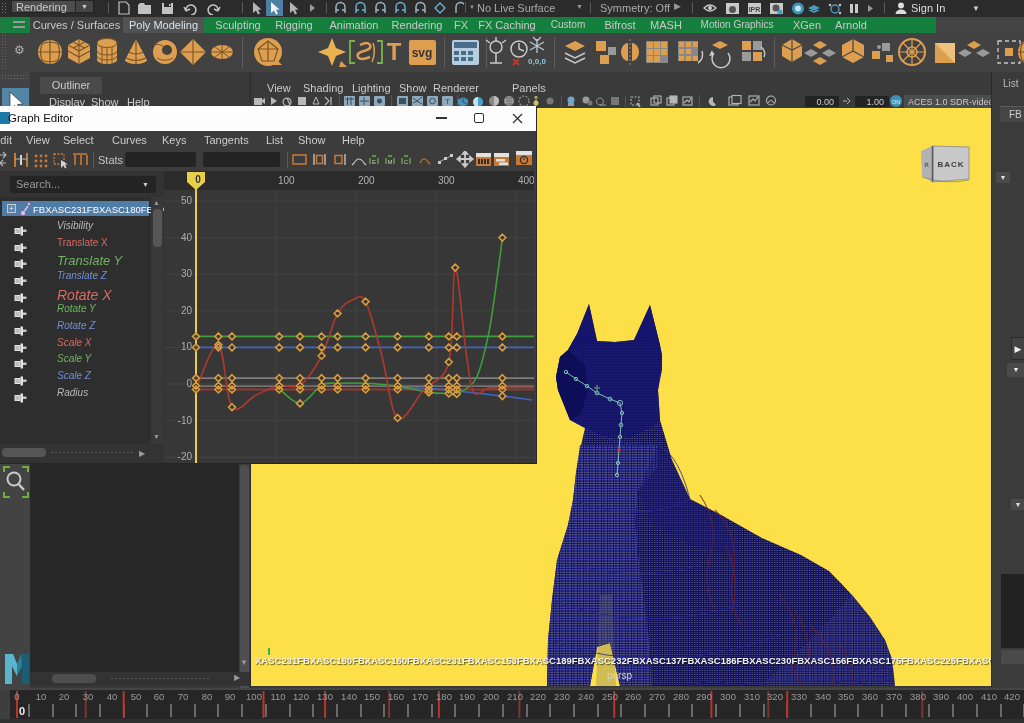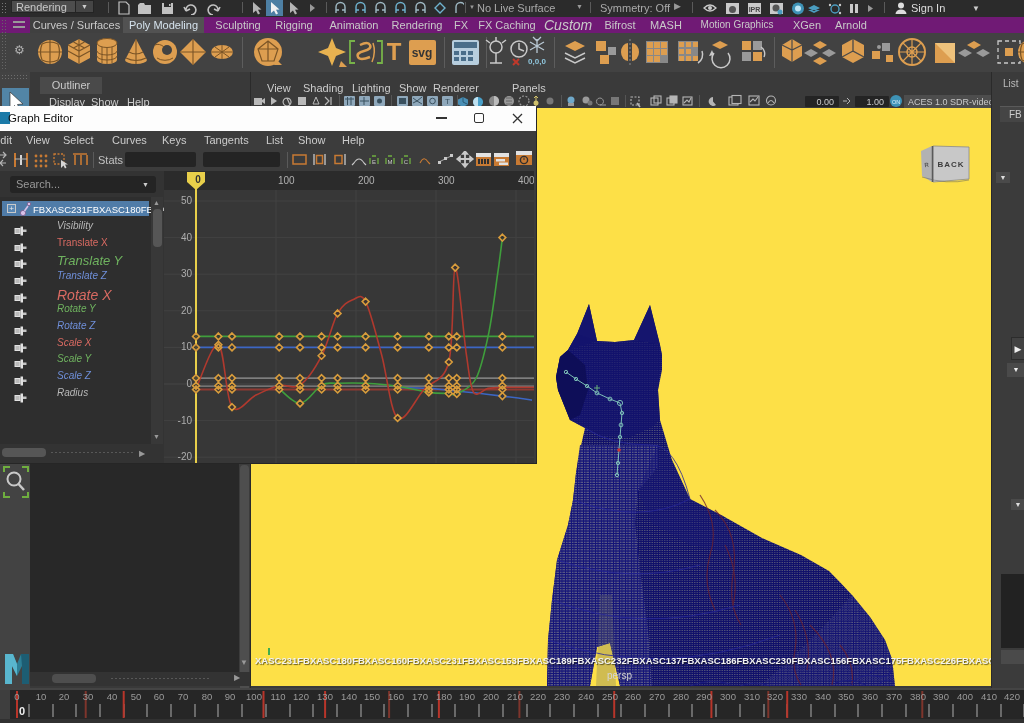--- a/index.html
+++ b/index.html
@@ -85,31 +85,31 @@
     </svg>
     <div class="ab sep" style="left:884px;top:2px;height:11px;"></div>
     <svg class="ab icon" style="left:894px;top:1px;" width="14" height="14" viewBox="0 0 14 14">
         <circle cx="7" cy="4.5" r="3" fill="#ddd"></circle>
         <path d="M1.5 13 a5.5 4.5 0 0 1 11 0 Z" fill="#ddd"></path>
       </svg>
     <div class="ab txt" style="left:911px;top:2px;font-size:11px;color:#ddd;">Sign In</div>
     <div class="ab txt" style="left:972px;top:4px;font-size:8px;color:#ccc;">▼</div>
   </div>
 
-  <div class="ab" id="shelftabs" style="left:0;top:17px;width:1024px;height:16px;background:#701a75;">
+  <div class="ab" id="shelftabs" style="left:0;top:17px;width:936px;height:16px;background:#15803d;">
     <div class="ab" style="left:13px;top:4px;width:12px;height:7px;border-top:2px solid #999;border-bottom:2px solid #999;"></div>
     <div class="ab" style="left:30px;top:0;width:93px;height:16px;background:#404040;color:#c9c9c9;font-size:11px;text-align:center;line-height:16px;">Curves / Surfaces</div>
     <div class="ab" style="left:123px;top:0;width:81px;height:16px;background:#525252;color:#d5e2ec;font-size:11px;text-align:center;line-height:16px;">Poly Modeling</div>
     <div class="ab" style="left:210px;top:0;width:56px;height:16px;color:#c9c9c9;font-size:11px;text-align:center;line-height:16px;">Sculpting</div>
     <div class="ab" style="left:270px;top:0;width:48px;height:16px;color:#c9c9c9;font-size:11px;text-align:center;line-height:16px;">Rigging</div>
     <div class="ab" style="left:324px;top:0;width:60px;height:16px;color:#c9c9c9;font-size:11px;text-align:center;line-height:16px;">Animation</div>
     <div class="ab" style="left:388px;top:0;width:58px;height:16px;color:#c9c9c9;font-size:11px;text-align:center;line-height:16px;">Rendering</div>
     <div class="ab" style="left:450px;top:0;width:22px;height:16px;color:#c9c9c9;font-size:11px;text-align:center;line-height:16px;">FX</div>
     <div class="ab" style="left:476px;top:0;width:62px;height:16px;color:#c9c9c9;font-size:11px;text-align:center;line-height:16px;">FX Caching</div>
-    <div class="ab" style="left:544px;top:0;width:48px;height:16px;color:#c9c9c9;font-size:14px;text-align:center;line-height:16px;font-style:italic;">Custom</div>
+    <div class="ab" style="left:544px;top:0;width:48px;height:16px;color:#c9c9c9;font-size:10px;text-align:center;line-height:16px;">Custom</div>
     <div class="ab" style="left:598px;top:0;width:44px;height:16px;color:#c9c9c9;font-size:11px;text-align:center;line-height:16px;">Bifrost</div>
     <div class="ab" style="left:646px;top:0;width:40px;height:16px;color:#c9c9c9;font-size:11px;text-align:center;line-height:16px;">MASH</div>
     <div class="ab" style="left:692px;top:0;width:90px;height:16px;color:#c9c9c9;font-size:10px;text-align:center;line-height:16px;">Motion Graphics</div>
     <div class="ab" style="left:788px;top:0;width:38px;height:16px;color:#c9c9c9;font-size:11px;text-align:center;line-height:16px;">XGen</div>
     <div class="ab" style="left:830px;top:0;width:42px;height:16px;color:#c9c9c9;font-size:11px;text-align:center;line-height:16px;">Arnold</div>
   </div>
 
   <div class="ab" id="shelfrow" style="left:0;top:33px;width:1024px;height:39px;background:#424242;">
     <div class="ab" style="left:1px;top:-14px;width:6px;height:52px;background-image:radial-gradient(circle,#666 1px,transparent 1px);background-size:3px 3px;"></div>
     <div class="ab" style="left:14px;top:11px;width:12px;height:12px;color:#b0b0b0;font-size:12px;line-height:12px;">⚙</div>

